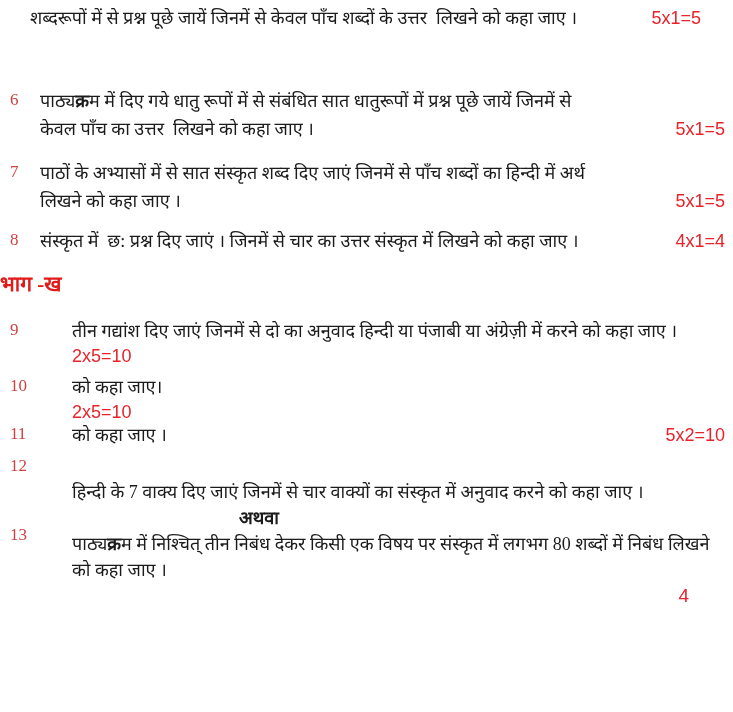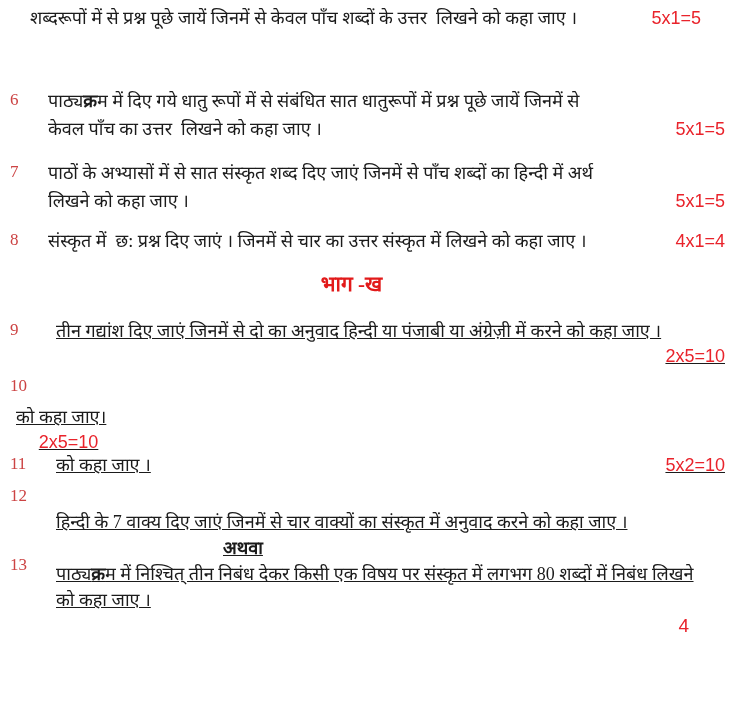--- a/index.html
+++ b/index.html
@@ -24,44 +24,44 @@
 
   
   .item{display:flex;align-items:flex-start;}
   .num{
     width:30px;flex:0 0 30px;padding-left:10px;box-sizing:content-box;
     font-size:17px;line-height:26px;
     color:var(--number-color,#cc4343);
     font-family:"Liberation Serif","DejaVu Serif",serif;
   }
   .content{flex:1;min-width:0;}
-  .part-a .content{margin-left:8px;}
-  .part-b .content{margin-left:16px;text-decoration:underline;}
+  .part-a .content{margin-left:0px;}
+  .part-b .content{margin-left:32px;}
   .line{display:flex;align-items:flex-start;}
   .line .txt{white-space:pre;font-size:18px;line-height:28px;}
   .line .txt .b{font-weight:bold;}
   .line .marks{margin-left:auto;padding-right:8px;line-height:28px;}
-  .marks-row{text-align:right;padding-right:8px;height:20px;line-height:20px;}
+  .marks-row{padding-right:8px;height:20px;line-height:20px;}
   .or-line .txt{font-weight:bold;margin-left:167px;line-height:26px;}
   .item-13 .line .txt{line-height:26px;}
 
   
   .section-heading{
-    text-align:center;margin:14px 30px 20px 0;
+    margin:14px 30px 20px 0;
     font-size:21px;font-weight:bold;
     color:var(--heading-color,#e21a1a);
     font-family:"Liberation Serif","DejaVu Serif",serif;
   }
 
   
   [data-name="question-item-6"]{margin-top:58px;}
   [data-name="question-item-7"]{margin-top:16px;}
   [data-name="question-item-8"]{margin-top:12px;}
   [data-name="question-item-9"]{margin-top:20px;}
-  [data-name="question-item-10"]{margin-top:8px;flex-direction:column;}
+  [data-name="question-item-10"]{margin-top:8px;}
   [data-name="question-item-11"]{margin-top:0px;}
   [data-name="question-item-12"]{margin-top:4px;gap:9px;}
   [data-name="question-item-12"] .content{margin-top:12px;}
   [data-name="question-item-13"]{margin-top:0px;align-items:center;}
   [data-name="question-item-13"] .num{margin-top:8px;}
 
   .total-row{text-align:right;padding-right:44px;margin-top:2px;}
   .total-row .marks{font-size:19px;}
 </style>
 </head>

